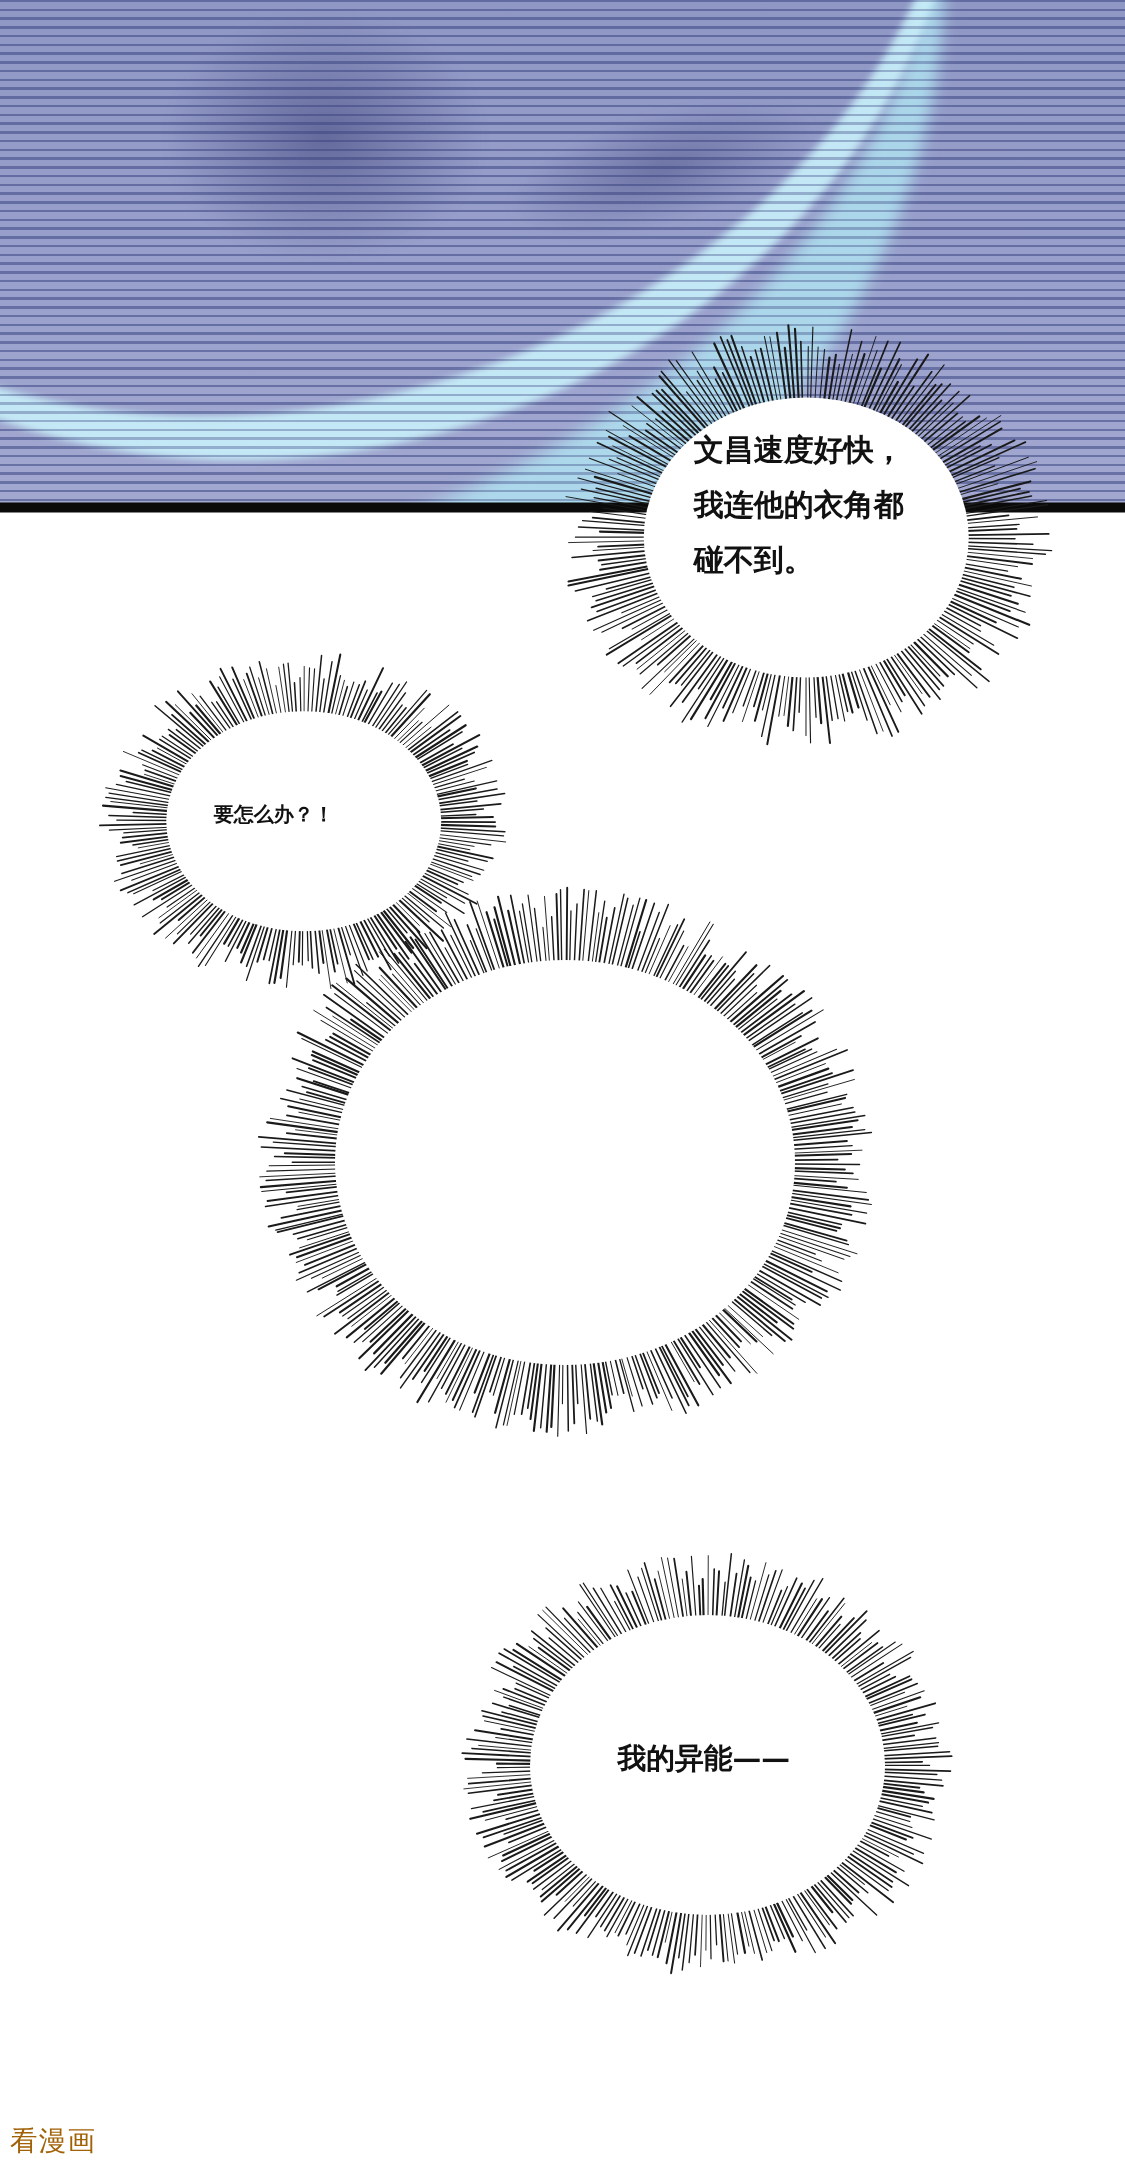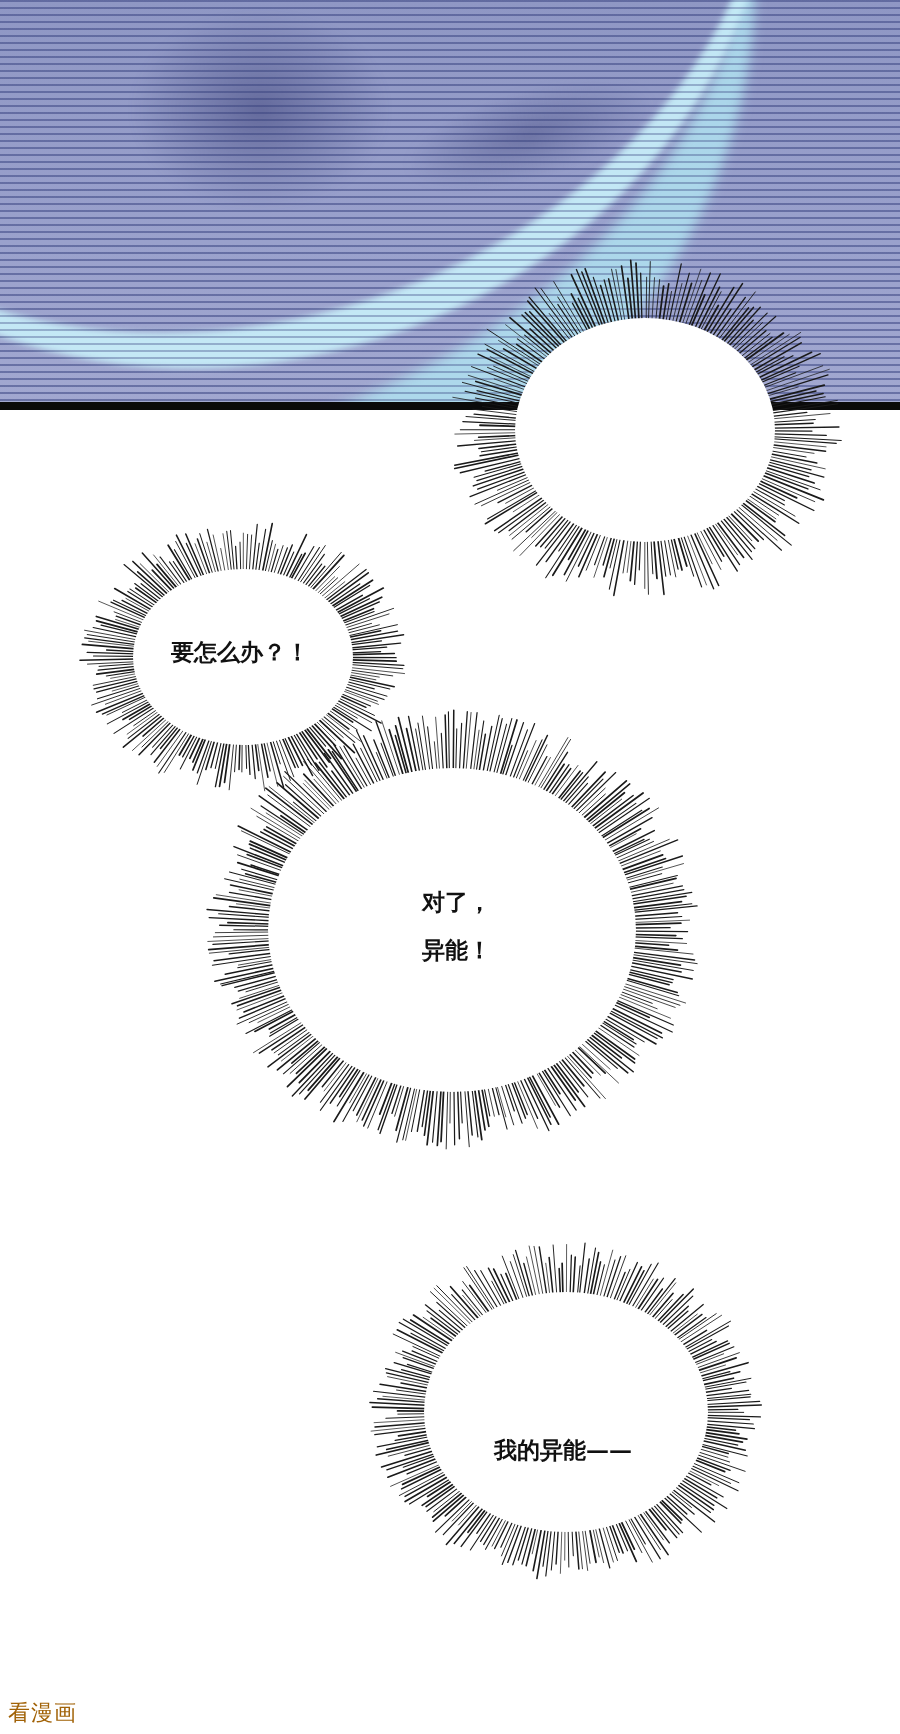--- a/index.html
+++ b/index.html
@@ -304,20 +304,23 @@
       <line x1="315.2338932649763" y1="167.255410732436" x2="370.1937318932206" y2="156.8019170948995" stroke="#1a1a1a" stroke-width="1.15" stroke-linecap="round"></line>
       <line x1="316.06498942077496" y1="170.94553327517335" x2="382.29485727743565" y2="160.4617993653119" stroke="#1a1a1a" stroke-width="0.88" stroke-linecap="round"></line>
       <line x1="316.477360641618" y1="173.08368291211102" x2="382.9133515550358" y2="163.77782892298453" stroke="#1a1a1a" stroke-width="1.15" stroke-linecap="round"></line>
       <line x1="317.0013793491217" y1="176.2863124076844" x2="351.8690335543718" y2="172.34329823491356" stroke="#1a1a1a" stroke-width="1.33" stroke-linecap="round"></line>
       <line x1="317.3382733529653" y1="178.82931035633268" x2="375.003118132705" y2="173.531554375199" stroke="#1a1a1a" stroke-width="0.78" stroke-linecap="round"></line>
       <line x1="317.68269676978565" y1="182.25947119141614" x2="360.2806948562438" y2="179.55496756459777" stroke="#1a1a1a" stroke-width="1.04" stroke-linecap="round"></line>
       <line x1="317.8590878733528" y1="184.83990943721818" x2="358.17453319753986" y2="183.13595892577192" stroke="#1a1a1a" stroke-width="1.49" stroke-linecap="round"></line>
       <line x1="317.9813695489761" y1="188.12328390288053" x2="383.90433476672933" y2="187.11089272171688" stroke="#1a1a1a" stroke-width="1.48" stroke-linecap="round"></line>
       <ellipse cx="190" cy="190" rx="130" ry="112" fill="#ffffff"></ellipse>
     </svg>
+  <div class="bubble-text" style="left:100px;top:98px;font-size:24px;line-height:44px;">文昌速度好快，
+我连他的衣角都
+碰不到。</div>
 </div>
 
 <div class="bubble" style="left:85px;top:510px;width:320px;height:290px;">
   <svg width="320" height="290">
       <line x1="265.99864597204726" y1="147.4306396612107" x2="311.0833893661693" y2="147.63382535696937" stroke="#1a1a1a" stroke-width="1.42" stroke-linecap="round"></line>
       <line x1="265.9403120318318" y1="149.85880778270155" x2="311.1254493737167" y2="151.21139321893006" stroke="#1a1a1a" stroke-width="1.76" stroke-linecap="round"></line>
       <line x1="265.7867335107665" y1="152.40192283429147" x2="318.949816807624" y2="155.41327147909797" stroke="#1a1a1a" stroke-width="1.09" stroke-linecap="round"></line>
       <line x1="265.5821583360258" y1="154.55765346583257" x2="317.8389496583595" y2="158.70678568975433" stroke="#1a1a1a" stroke-width="0.97" stroke-linecap="round"></line>
       <line x1="265.18630075755607" y1="157.5369267618547" x2="319.55810790509753" y2="163.5780300373157" stroke="#1a1a1a" stroke-width="0.75" stroke-linecap="round"></line>
       <line x1="264.7623829646869" y1="159.98215954619658" x2="307.70727081552343" y2="165.8842786599859" stroke="#1a1a1a" stroke-width="0.90" stroke-linecap="round"></line>
@@ -530,21 +533,21 @@
       <line x1="263.1966268760234" y1="127.53271831372149" x2="295.6121713782885" y2="120.75279731475729" stroke="#1a1a1a" stroke-width="1.71" stroke-linecap="round"></line>
       <line x1="263.87075878481625" y1="130.00728267556147" x2="312.5623521375029" y2="121.17427501146503" stroke="#1a1a1a" stroke-width="1.33" stroke-linecap="round"></line>
       <line x1="264.53752218949876" y1="132.8950689116088" x2="318.59118764011384" y2="124.80669276312432" stroke="#1a1a1a" stroke-width="1.40" stroke-linecap="round"></line>
       <line x1="264.91685062600186" y1="134.85062026977988" x2="296.45121062956673" y2="130.8005758764046" stroke="#1a1a1a" stroke-width="1.29" stroke-linecap="round"></line>
       <line x1="265.39719580849624" y1="137.92633272378544" x2="315.56094293666524" y2="133.13619840242603" stroke="#1a1a1a" stroke-width="1.44" stroke-linecap="round"></line>
       <line x1="265.6329923195524" y1="139.9161415091037" x2="301.68020176605194" y2="137.23472717713238" stroke="#1a1a1a" stroke-width="1.23" stroke-linecap="round"></line>
       <line x1="265.87634511991746" y1="142.88582411375785" x2="295.6704647679263" y2="141.60155806505105" stroke="#1a1a1a" stroke-width="1.11" stroke-linecap="round"></line>
       <line x1="265.9585128692735" y1="144.61649229734022" x2="309.36158668743013" y2="143.5334436422686" stroke="#1a1a1a" stroke-width="1.54" stroke-linecap="round"></line>
       <ellipse cx="158" cy="147" rx="110" ry="88" fill="#ffffff"></ellipse>
     </svg>
-  <div class="bubble-text" style="left:86px;top:128px;font-size:23px;line-height:30px;font-family:Liberation Serif, serif;">要怎么办？！</div>
+  <div class="bubble-text" style="left:86px;top:128px;font-size:16px;line-height:30px;font-family:Liberation Serif, serif;">要怎么办？！</div>
 </div>
 
 <div class="bubble" style="left:200px;top:700px;width:480px;height:440px;">
   <svg width="480" height="440">
       <line x1="433.9948007386064" y1="231.20939177566856" x2="487.6026931266563" y2="231.57408750499482" stroke="#1a1a1a" stroke-width="1.24" stroke-linecap="round"></line>
       <line x1="433.92789448287067" y1="234.5033999123206" x2="475.82986211028356" y2="235.56526551668702" stroke="#1a1a1a" stroke-width="1.66" stroke-linecap="round"></line>
       <line x1="433.83482829442994" y1="236.81504230729163" x2="482.3046376480714" y2="238.6748014899848" stroke="#1a1a1a" stroke-width="1.35" stroke-linecap="round"></line>
       <line x1="433.6145216833833" y1="240.40804547803424" x2="486.5972762562045" y2="243.51651818298316" stroke="#1a1a1a" stroke-width="0.76" stroke-linecap="round"></line>
       <line x1="433.4210382364788" y1="242.7520077587784" x2="468.67124113536687" y2="245.28857544841335" stroke="#1a1a1a" stroke-width="1.45" stroke-linecap="round"></line>
       <line x1="433.0754531496334" y1="246.10688286772006" x2="477.4650967664031" y2="250.14917310536657" stroke="#1a1a1a" stroke-width="1.69" stroke-linecap="round"></line>
@@ -877,22 +880,20 @@
       <line x1="432.24398189031245" y1="207.8275502439996" x2="481.4731143497031" y2="201.62787410039027" stroke="#1a1a1a" stroke-width="1.75" stroke-linecap="round"></line>
       <line x1="432.6173611880656" y1="210.31536967828873" x2="491.7713183962412" y2="203.7153460889942" stroke="#1a1a1a" stroke-width="1.15" stroke-linecap="round"></line>
       <line x1="432.8908286790065" y1="212.36254548357502" x2="497.0881252553902" y2="205.95443467305734" stroke="#1a1a1a" stroke-width="1.27" stroke-linecap="round"></line>
       <line x1="433.3240923282067" y1="216.22348462495552" x2="477.52054322613884" y2="212.78580674613403" stroke="#1a1a1a" stroke-width="1.49" stroke-linecap="round"></line>
       <line x1="433.5985822619229" y1="219.3791820440209" x2="481.70980598885404" y2="216.49856298652384" stroke="#1a1a1a" stroke-width="1.15" stroke-linecap="round"></line>
       <line x1="433.7994549482719" y1="222.49093969736109" x2="489.59795956594587" y2="220.1314966969816" stroke="#1a1a1a" stroke-width="0.72" stroke-linecap="round"></line>
       <line x1="433.8972556789814" y1="224.6245243601606" x2="480.8593814743758" y2="223.20372610996318" stroke="#1a1a1a" stroke-width="1.75" stroke-linecap="round"></line>
       <line x1="433.9864005791035" y1="228.04407867783692" x2="470.08706191405446" y2="227.64686744785567" stroke="#1a1a1a" stroke-width="1.41" stroke-linecap="round"></line>
       <ellipse cx="252" cy="230" rx="184" ry="162" fill="#ffffff"></ellipse>
     </svg>
-  <div class="bubble-text" style="left:222px;top:178px;font-size:23px;line-height:48px;">对了，
-异能！</div>
 </div>
 
 <div class="bubble" style="left:370px;top:1230px;width:380px;height:350px;">
   <svg width="380" height="350">
       <line x1="335.9995715302114" y1="182.29193943125384" x2="373.6887565936871" y2="182.37586056374406" stroke="#1a1a1a" stroke-width="0.96" stroke-linecap="round"></line>
       <line x1="335.9403868586839" y1="185.44316436257083" x2="390.3800305019573" y2="186.87343589921733" stroke="#1a1a1a" stroke-width="1.35" stroke-linecap="round"></line>
       <line x1="335.8343716657496" y1="187.73814894852" x2="379.44963496361845" y2="189.64925557523236" stroke="#1a1a1a" stroke-width="1.25" stroke-linecap="round"></line>
       <line x1="335.6060890348815" y1="190.84558009268952" x2="383.2731610924126" y2="194.07057454925058" stroke="#1a1a1a" stroke-width="1.11" stroke-linecap="round"></line>
       <line x1="335.2651165863607" y1="194.0745662778756" x2="384.3727517042196" y2="198.62095693670108" stroke="#1a1a1a" stroke-width="1.40" stroke-linecap="round"></line>
       <line x1="334.90358163584244" y1="196.73903899482656" x2="365.52440564197946" y2="200.2084930038224" stroke="#1a1a1a" stroke-width="1.48" stroke-linecap="round"></line>
@@ -1145,16 +1146,16 @@
       <line x1="333.4269899960399" y1="159.4810019153564" x2="375.99976686830666" y2="152.0320092618944" stroke="#1a1a1a" stroke-width="1.14" stroke-linecap="round"></line>
       <line x1="334.07225034872505" y1="162.4854691881773" x2="361.33500072874983" y2="158.37103693510198" stroke="#1a1a1a" stroke-width="1.43" stroke-linecap="round"></line>
       <line x1="334.678456007932" y1="165.82491834263223" x2="378.6073129675434" y2="160.35380231821225" stroke="#1a1a1a" stroke-width="1.24" stroke-linecap="round"></line>
       <line x1="335.1234963278617" y1="168.81655111033533" x2="380.81773866371304" y2="164.19296899851622" stroke="#1a1a1a" stroke-width="1.01" stroke-linecap="round"></line>
       <line x1="335.36449628553066" y1="170.7695121005309" x2="380.20733751391276" y2="166.91092654524095" stroke="#1a1a1a" stroke-width="1.21" stroke-linecap="round"></line>
       <line x1="335.71851854861507" y1="174.5210699347272" x2="389.65294178894374" y2="171.4383073683232" stroke="#1a1a1a" stroke-width="1.20" stroke-linecap="round"></line>
       <line x1="335.87590626750284" y1="177.03279994310375" x2="391.29613210006636" y2="174.9313184610916" stroke="#1a1a1a" stroke-width="1.42" stroke-linecap="round"></line>
       <line x1="335.9792833367451" y1="179.97008980970716" x2="367.80083409683203" y2="179.4773440040301" stroke="#1a1a1a" stroke-width="1.25" stroke-linecap="round"></line>
       <ellipse cx="196" cy="182" rx="142" ry="120" fill="#ffffff"></ellipse>
     </svg>
-  <div class="bubble-text" style="left:124px;top:162px;font-size:23px;line-height:30px;margin-top:43px;">我的异能——</div>
+  <div class="bubble-text" style="left:124px;top:162px;font-size:23px;line-height:30px;">我的异能——</div>
 </div>
 
 <div class="watermark">看漫画</div>
 
 </body></html>

